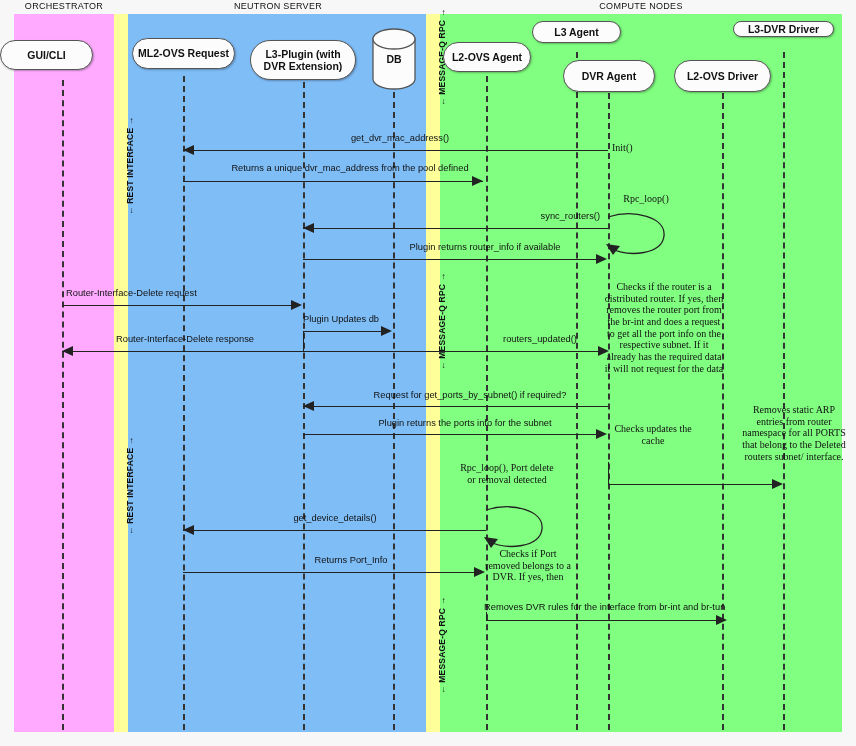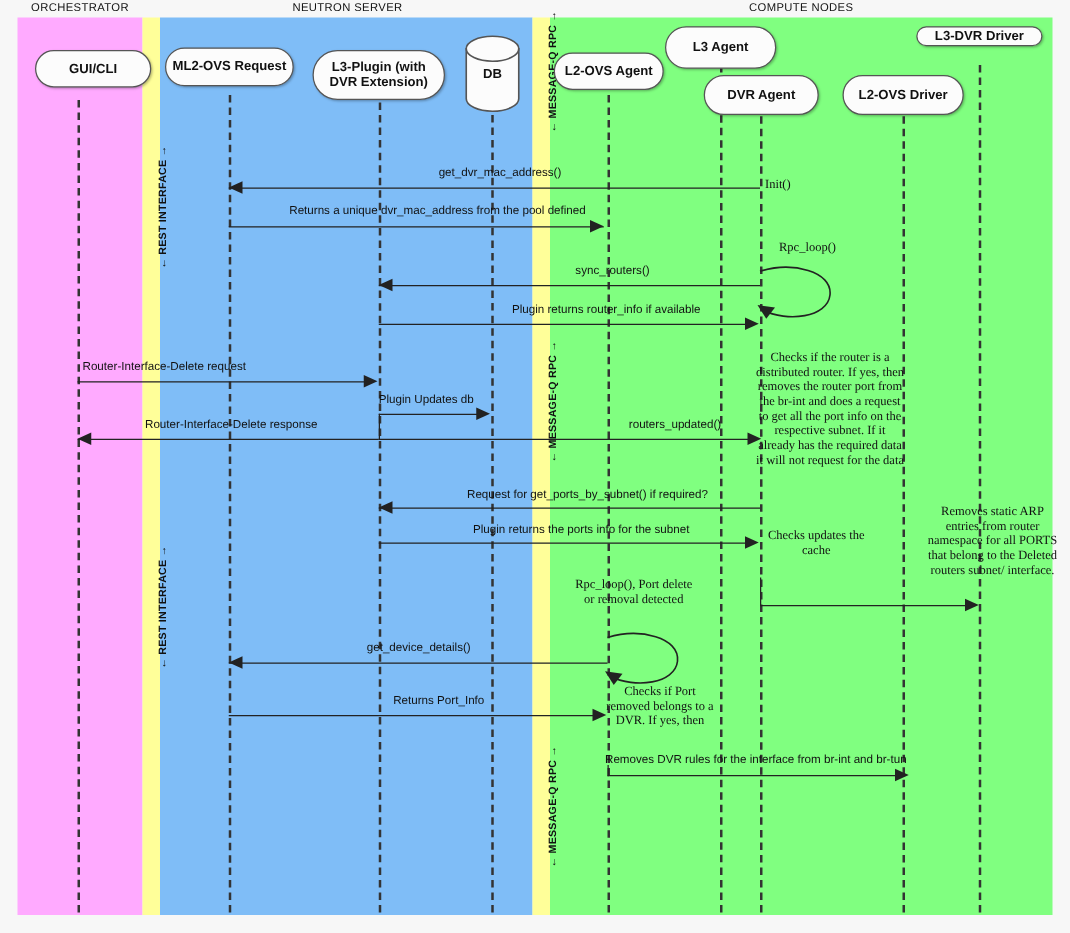--- a/index.html
+++ b/index.html
@@ -79,37 +79,37 @@
   <div class="lifeline" style="left:62px;top:80px;height:650px;"></div>
   <div class="lifeline" style="left:183px;top:76px;height:654px;"></div>
   <div class="lifeline" style="left:303px;top:82px;height:648px;"></div>
   <div class="lifeline" style="left:393px;top:92px;height:638px;"></div>
   <div class="lifeline" style="left:486px;top:76px;height:654px;"></div>
   <div class="lifeline" style="left:576px;top:52px;height:678px;"></div>
   <div class="lifeline" style="left:608px;top:93px;height:637px;"></div>
   <div class="lifeline" style="left:722px;top:93px;height:637px;"></div>
   <div class="lifeline" style="left:783px;top:52px;height:678px;"></div>
 
-  <div class="node" style="left:28px;top:40px;width:93px;height:30px;">GUI/CLI</div>
+  <div class="node" style="left:0;top:40px;width:93px;height:30px;">GUI/CLI</div>
 
   <div class="node" style="left:132px;top:38px;width:103px;height:31px;">ML2-OVS Request</div>
 
   <div class="node" style="left:250px;top:40px;width:106px;height:40px;">L3-Plugin (with DVR Extension)</div>
 
   <div class="db" style="left:371px;top:28px;width:46px;height:62px;">
     <svg width="46" height="62" viewBox="0 0 46 62">
       <path d="M2,11 L2,51 A21,10 0 0 0 44,51 L44,11 Z" fill="#fcfcfc" stroke="#555" stroke-width="1.3"></path>
       <ellipse cx="23" cy="11" rx="21" ry="10" fill="#fcfcfc" stroke="#555" stroke-width="1.3"></ellipse>
     </svg>
     <span class="db-label">DB</span>
   </div>
 
   <div class="node" style="left:443px;top:42px;width:88px;height:30px;">L2-OVS Agent</div>
 
-  <div class="node" style="left:532px;top:21px;width:89px;height:34px;">L3 Agent</div>
+  <div class="node" style="left:532px;top:21px;width:89px;height:22px;">L3 Agent</div>
 
   <div class="node" style="left:563px;top:60px;width:92px;height:32px;">DVR Agent</div>
 
   <div class="node" style="left:674px;top:60px;width:97px;height:32px;">L2-OVS Driver</div>
 
   <div class="node" style="left:733px;top:21px;width:101px;height:16px;">L3-DVR Driver</div>
 
   <div class="msg" style="left:200px;top:133px;width:400px;">get_dvr_mac_address()</div>
   <div class="arrow" style="left:183px;top:150px;width:425px;"></div>
   <div class="head left" style="left:183px;top:145px;"></div>
@@ -122,21 +122,21 @@
 
   <div class="note" style="left:610px;top:193px;width:72px;">Rpc_loop()</div>
 
   <div class="loop" style="left:604px;top:212px;">
     <svg width="66" height="52" viewBox="0 0 66 52">
       <path d="M4,5 C30,-3 62,5 60,24 C58,42 26,46 6,36" fill="none" stroke="#222" stroke-width="1.3"></path>
       <polygon points="2,32 16,34 9,43" fill="#222"></polygon>
     </svg>
   </div>
 
-  <div class="msg" style="left:380px;top:211px;width:220px;">sync_routers()</div>
+  <div class="msg" style="left:380px;top:211px;width:220px;text-align:right;">sync_routers()</div>
   <div class="arrow" style="left:303px;top:228px;width:305px;"></div>
   <div class="head left" style="left:303px;top:223px;"></div>
 
   <div class="msg" style="left:320px;top:242px;width:330px;">Plugin returns router_info if available</div>
   <div class="arrow" style="left:303px;top:259px;width:295px;"></div>
   <div class="head right" style="left:596px;top:254px;"></div>
 
   <div class="msg" style="left:66px;top:288px;width:230px;text-align:left;">Router-Interface-Delete  request</div>
   <div class="arrow" style="left:62px;top:305px;width:230px;"></div>
   <div class="head right" style="left:291px;top:300px;"></div>

